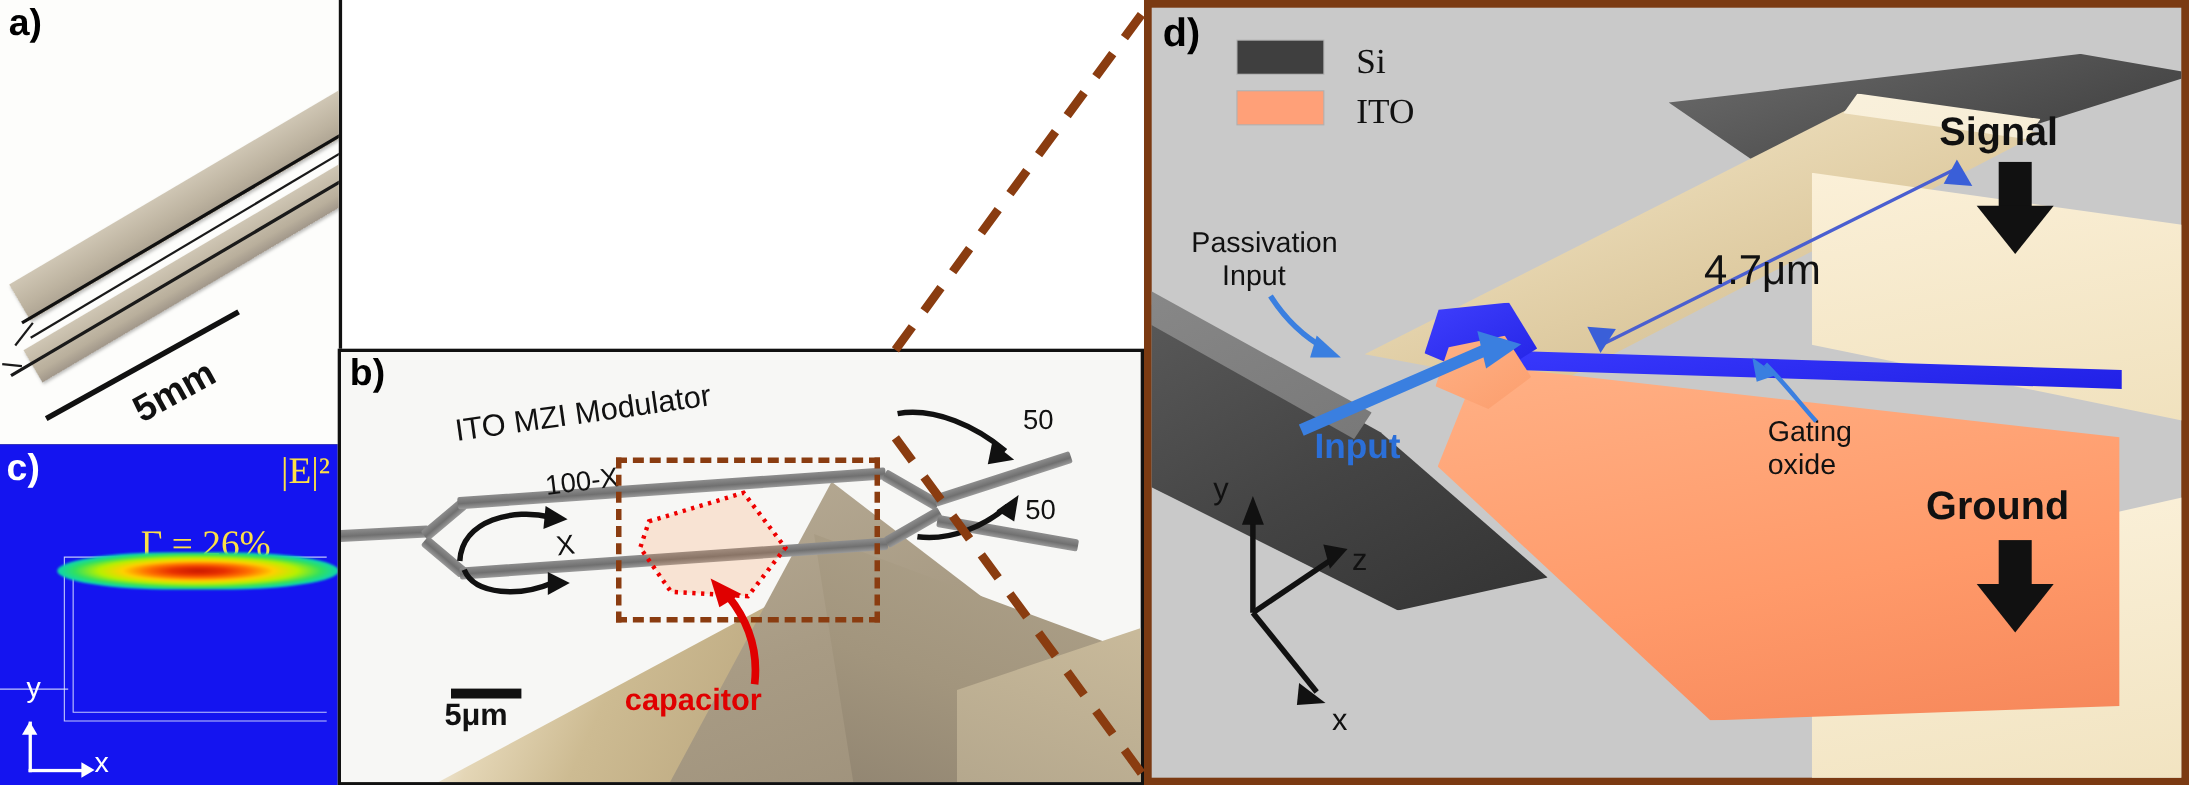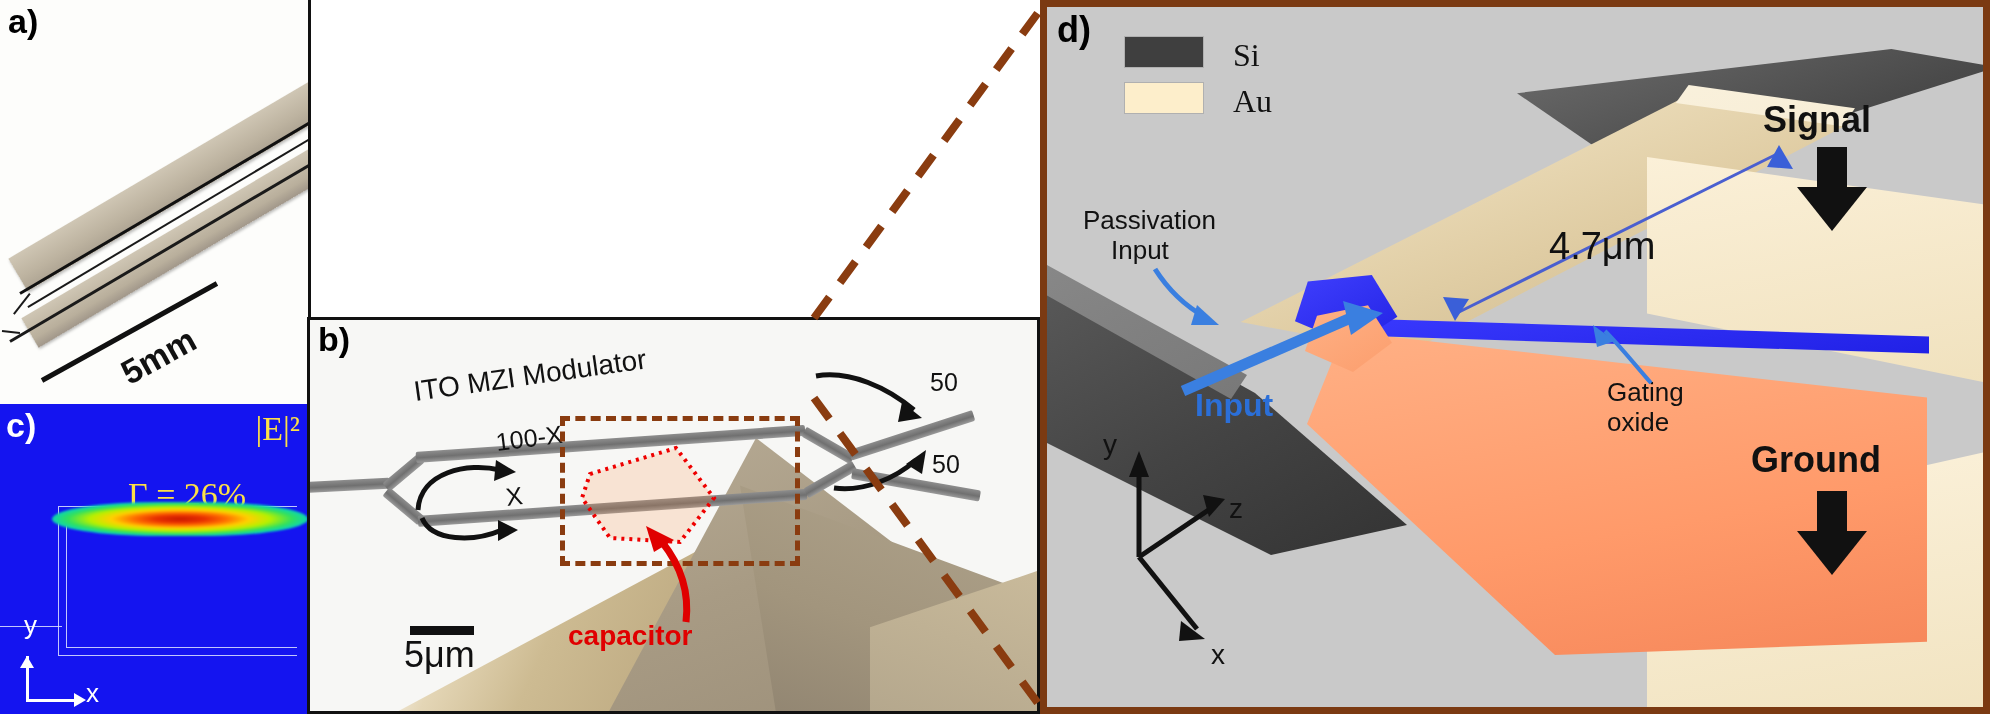--- a/index.html
+++ b/index.html
@@ -44,21 +44,21 @@
       transform-origin:left center;border-radius:2px;}
   .titleb{position:absolute;font-size:28px;color:#111;font-family:"Liberation Sans",sans-serif;
       transform-origin:left center;white-space:nowrap;}
   .mzilabel{position:absolute;font-size:25px;color:#111;font-family:"Liberation Sans",sans-serif;
       transform-origin:left center;white-space:nowrap;}
   .dashbox{position:absolute;border:5px dashed #8a3c10;}
   .redpoly{position:absolute;}
   .caplabel{position:absolute;color:#e00000;font-weight:bold;font-size:28px;white-space:nowrap;}
   .goldwedge{position:absolute;}
   #panel-b .scalebar{position:absolute;height:9px;background:#111;}
-  #panel-b .scalelabel{position:absolute;font-size:36px;color:#111;font-weight:400;}
+  #panel-b .scalelabel{position:absolute;font-size:28px;color:#111;font-weight:700;}
 
   
   #panel-d{position:absolute;left:1040px;top:0px;width:950px;height:714px;
            background:#c9c9c9;border:7px solid #7b3a12;box-sizing:border-box;overflow:hidden;}
   #panel-d .letter{left:10px;top:2px;font-size:36px;color:#000;}
   .legend{position:absolute;left:78px;top:30px;}
   .legend-row{display:flex;height:41px;margin-bottom:5px;}
   .swatch{width:78px;height:30px;margin-right:30px;box-shadow:0 0 0 1px rgba(0,0,0,.12);}
   .legend-text{font-family:"Liberation Serif",serif;font-size:32px;color:#111;white-space:nowrap;}
   .legend-text sub{font-size:21px;}
@@ -275,22 +275,22 @@
     <div class="d-label nosel" style="left:56px;top:422px;font-size:28px;">y</div>
     <div class="d-label nosel" style="left:182px;top:486px;font-size:28px;">z</div>
     <div class="d-label nosel" style="left:164px;top:632px;font-size:28px;">x</div>
 
     <div class="legend">
       <div class="legend-row">
         <div class="swatch" style="background:#3f3f3f;"></div>
         <div class="legend-text">Si</div>
       </div>
       <div class="legend-row">
-        <div class="swatch" style="background:#fdeecb;"></div>
-        <div class="legend-text">Au</div>
+        <div class="swatch" style="background:#ffa078;"></div>
+        <div class="legend-text">ITO</div>
       </div>
     </div>
   </div>
 
   <svg class="abs" style="left:690px;top:0px;width:360px;height:714px;pointer-events:none;z-index:55;">
     <line x1="124" y1="318" x2="350" y2="10" stroke="#8a3c10" stroke-width="8" stroke-dasharray="26 18"></line>
     <line x1="124" y1="398" x2="350" y2="706" stroke="#8a3c10" stroke-width="8" stroke-dasharray="26 18"></line>
   </svg>
 
 </div>

